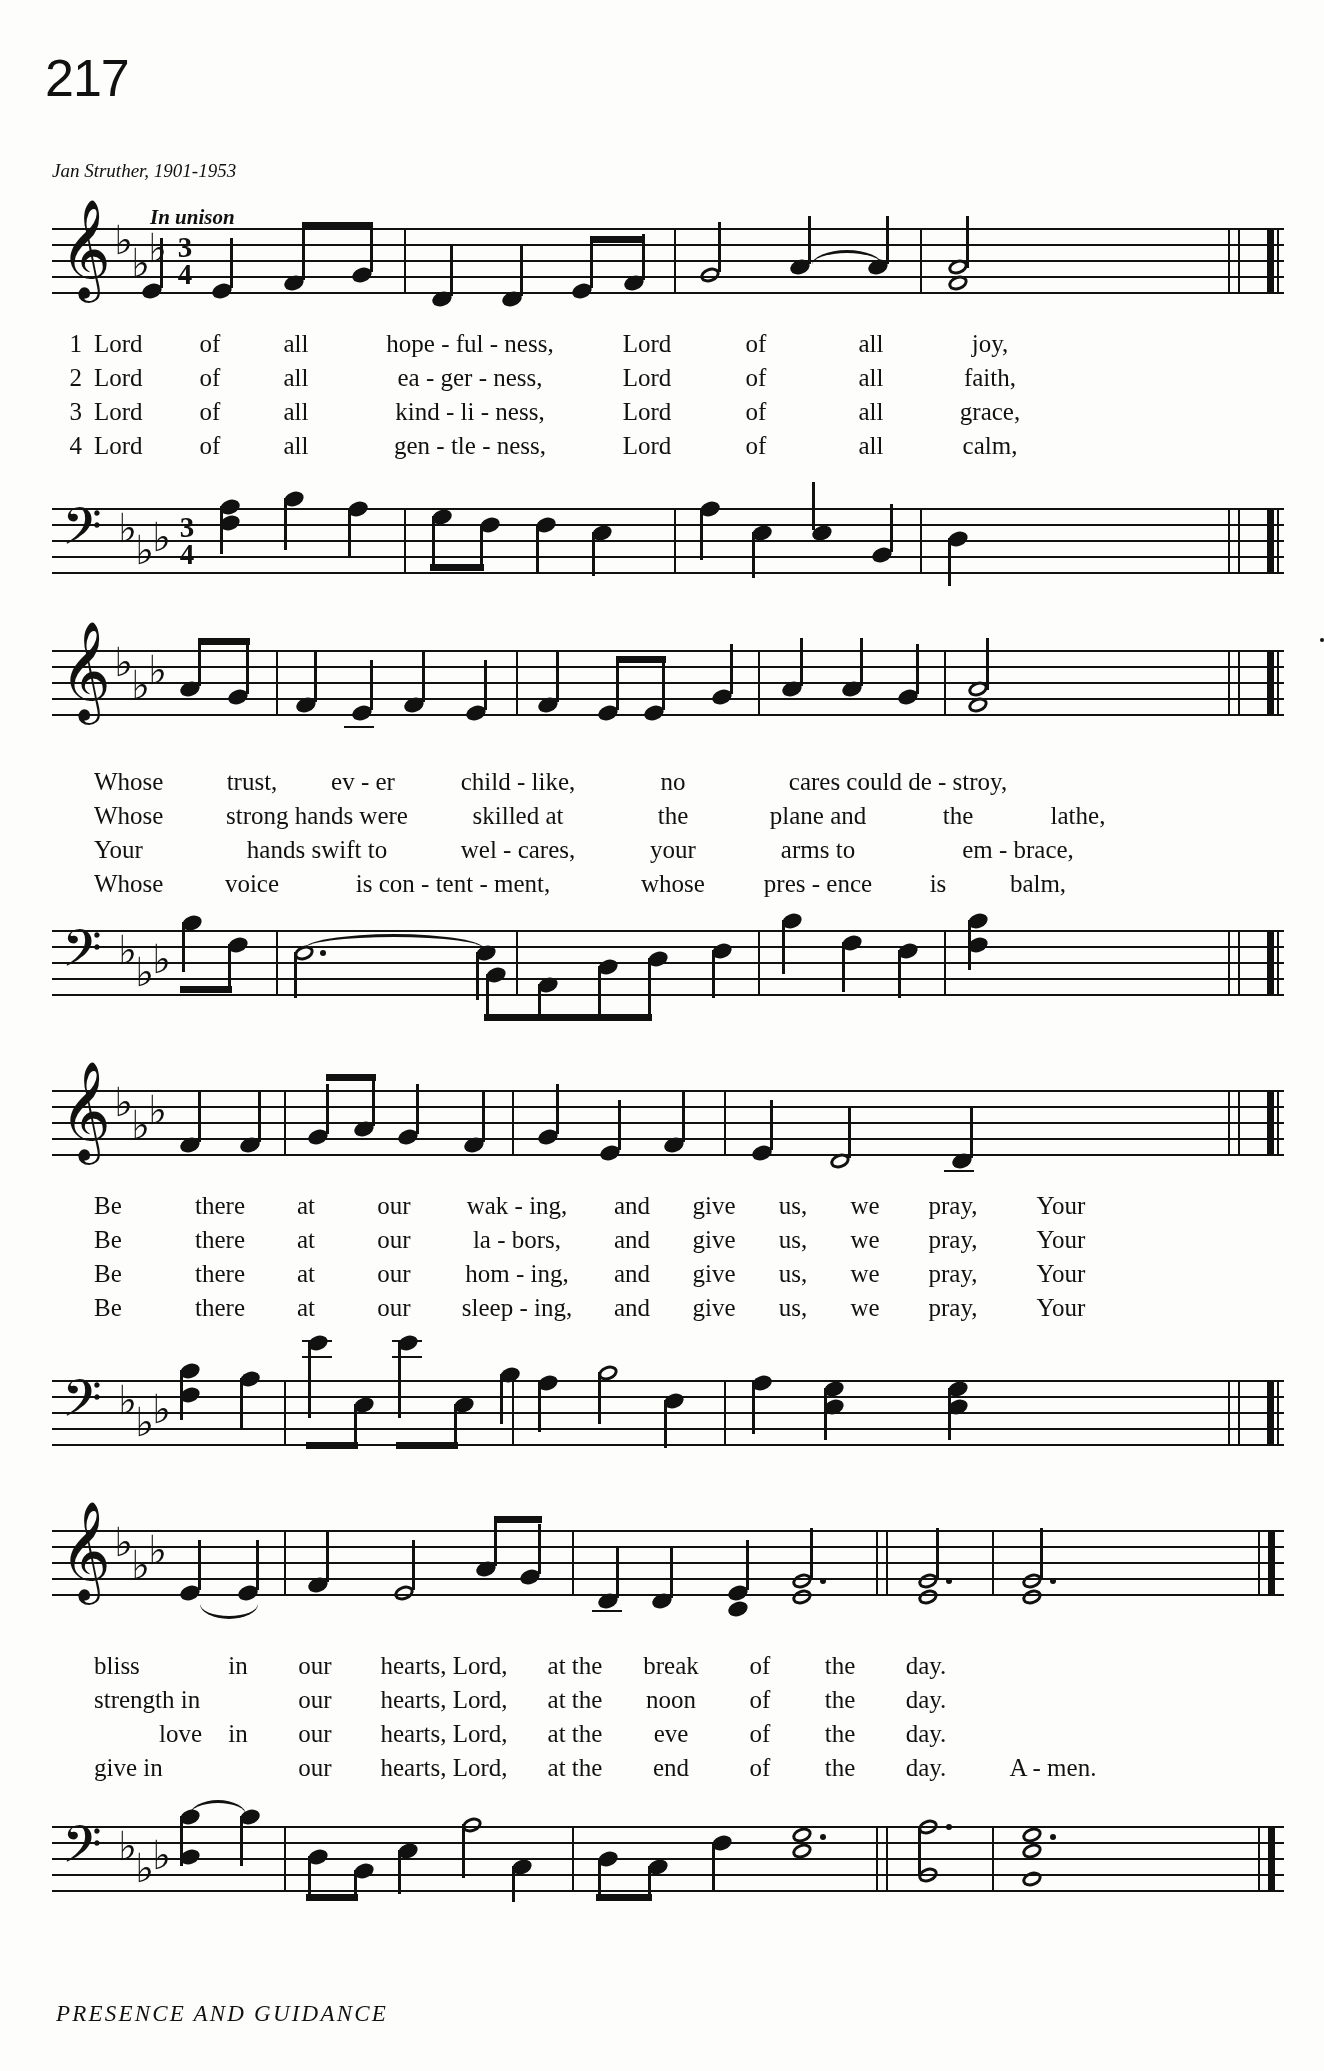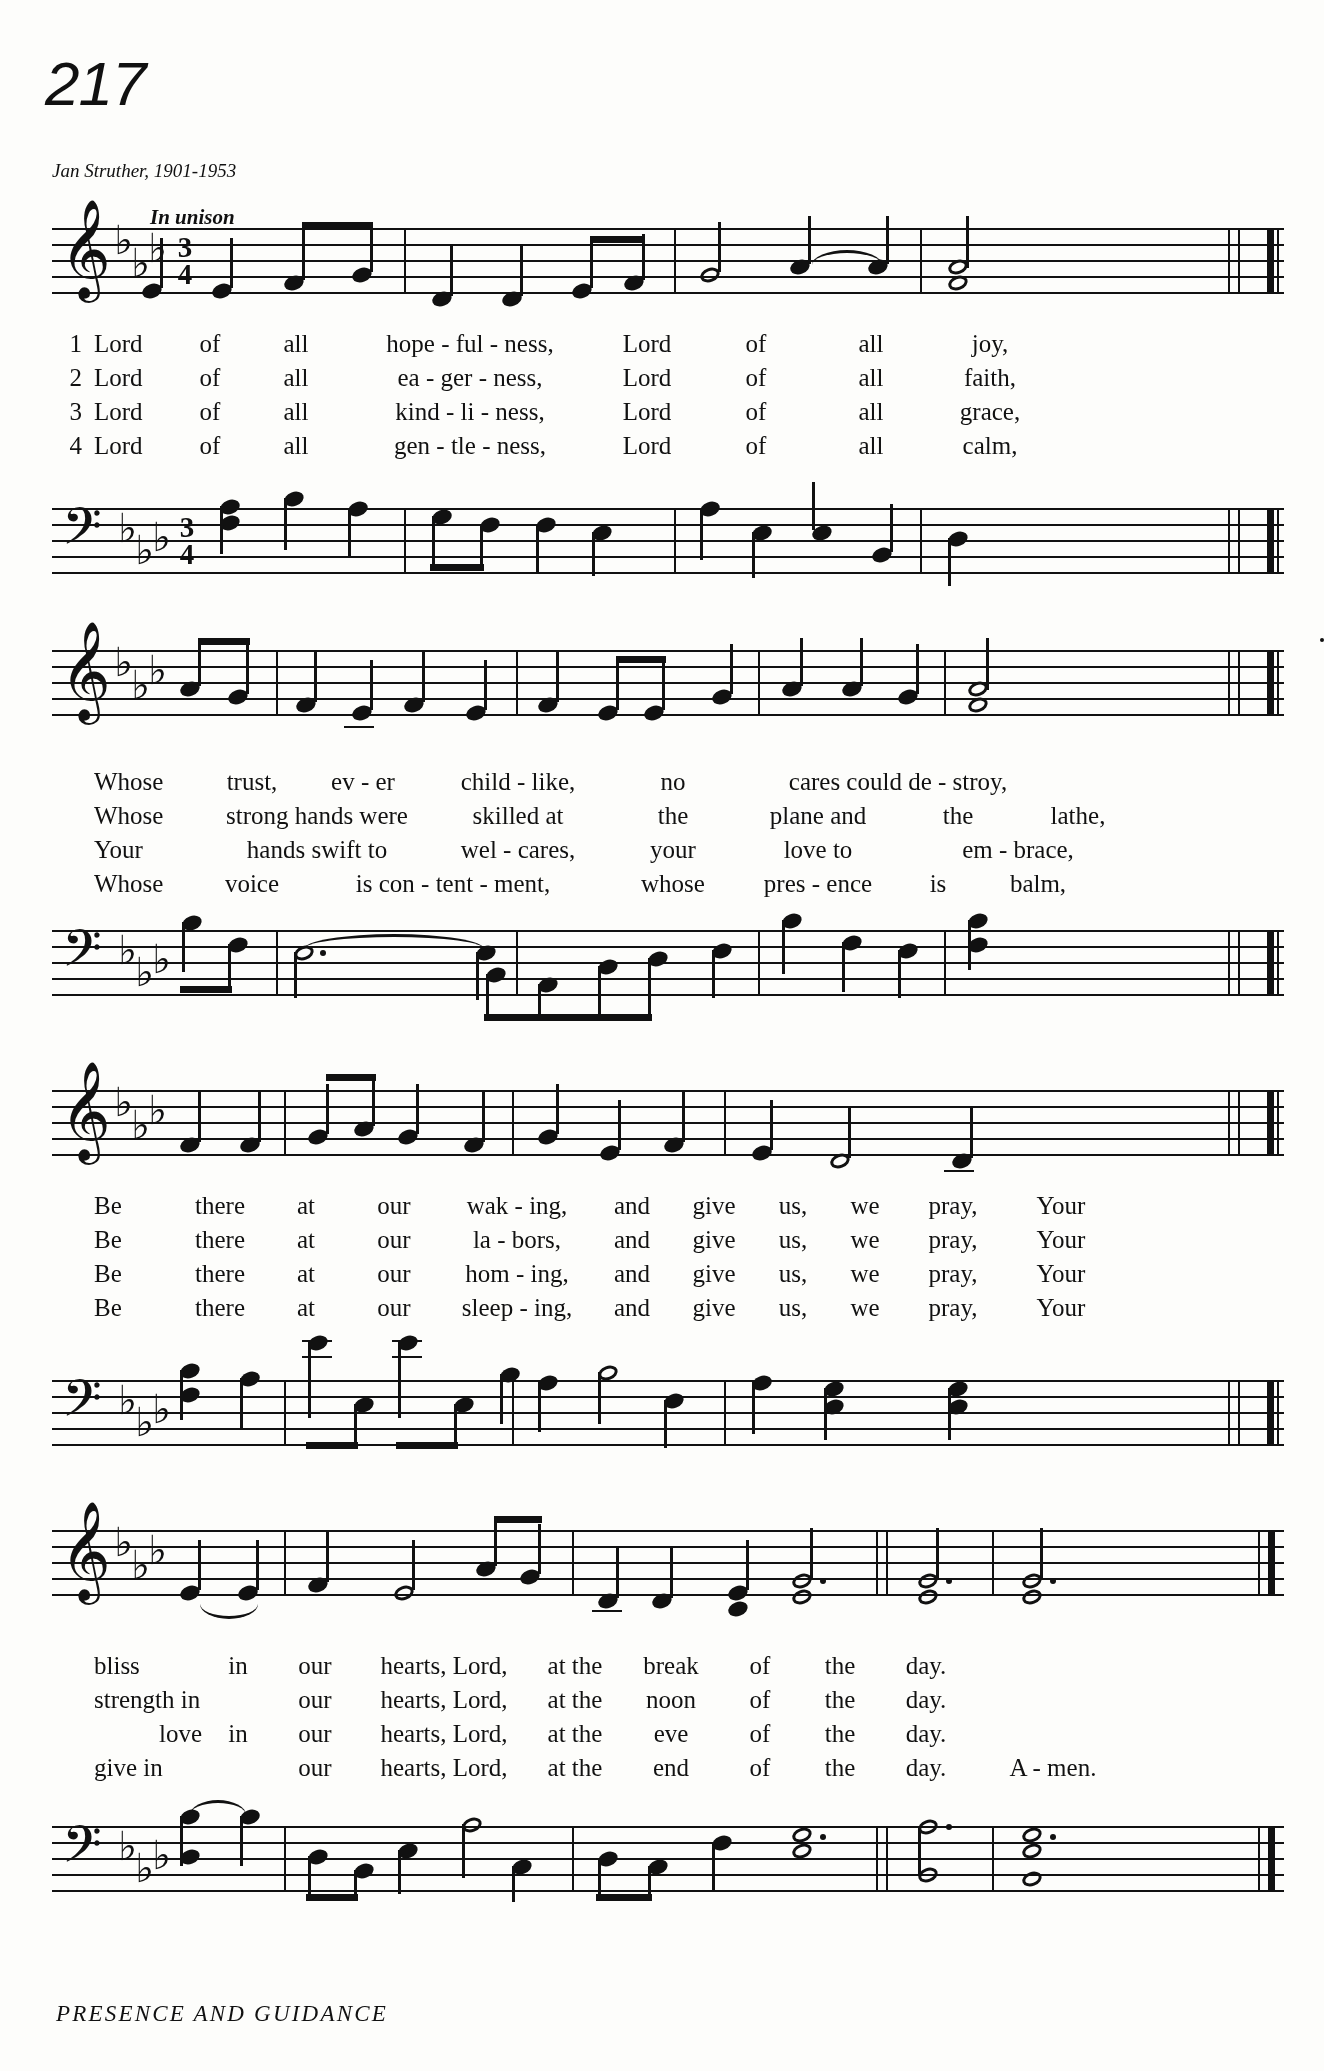--- a/index.html
+++ b/index.html
@@ -21,25 +21,24 @@
     height: 2071px;
     background: #fdfdfb;
   }
 
   
   .hymn-number {
     position: absolute;
     left: 45px;
     top: 48px;
     font-family: "Liberation Sans", sans-serif;
-    font-size: 62px;
+    font-size: 52px;
     font-weight: 400;
     letter-spacing: -1px;
     color: #111;
-    font-style: italic;
   }
   .hymn-title {
     position: absolute;
     left: 0;
     top: 70px;
     width: 1324px;
     text-align: center;
     font-family: "Liberation Sans", sans-serif;
     font-size: 37px;
     font-weight: bold;
@@ -526,21 +525,21 @@
         <span style="width:120px">lathe,</span>
       </span>
     </div>
     <div class="lyric-row">
       <span class="vnum"></span>
       <span class="cells">
         <span style="width:112px;text-align:left">Your</span>
         <span style="width:222px">hands swift to</span>
         <span style="width:180px">wel - cares,</span>
         <span style="width:130px">your</span>
-        <span style="width:160px">love to</span>
+        <span style="width:160px">arms to</span>
         <span style="width:240px">em - brace,</span>
       </span>
     </div>
     <div class="lyric-row">
       <span class="vnum"></span>
       <span class="cells">
         <span style="width:112px;text-align:left">Whose</span>
         <span style="width:92px">voice</span>
         <span style="width:310px">is con - tent - ment,</span>
         <span style="width:130px">whose</span>

